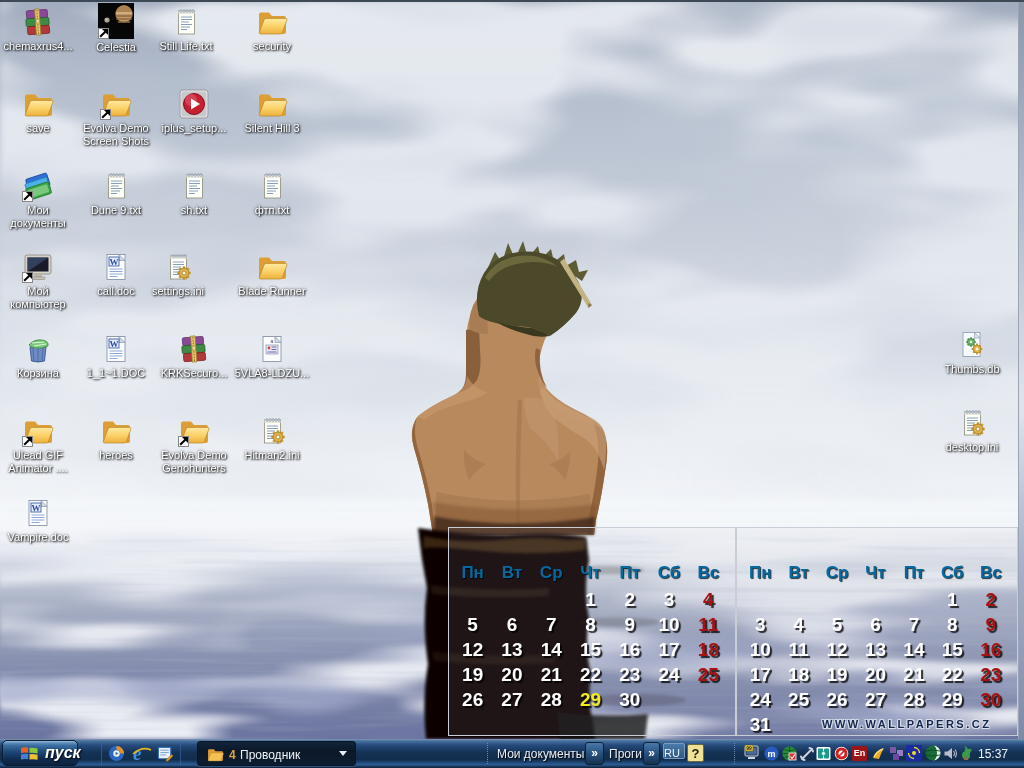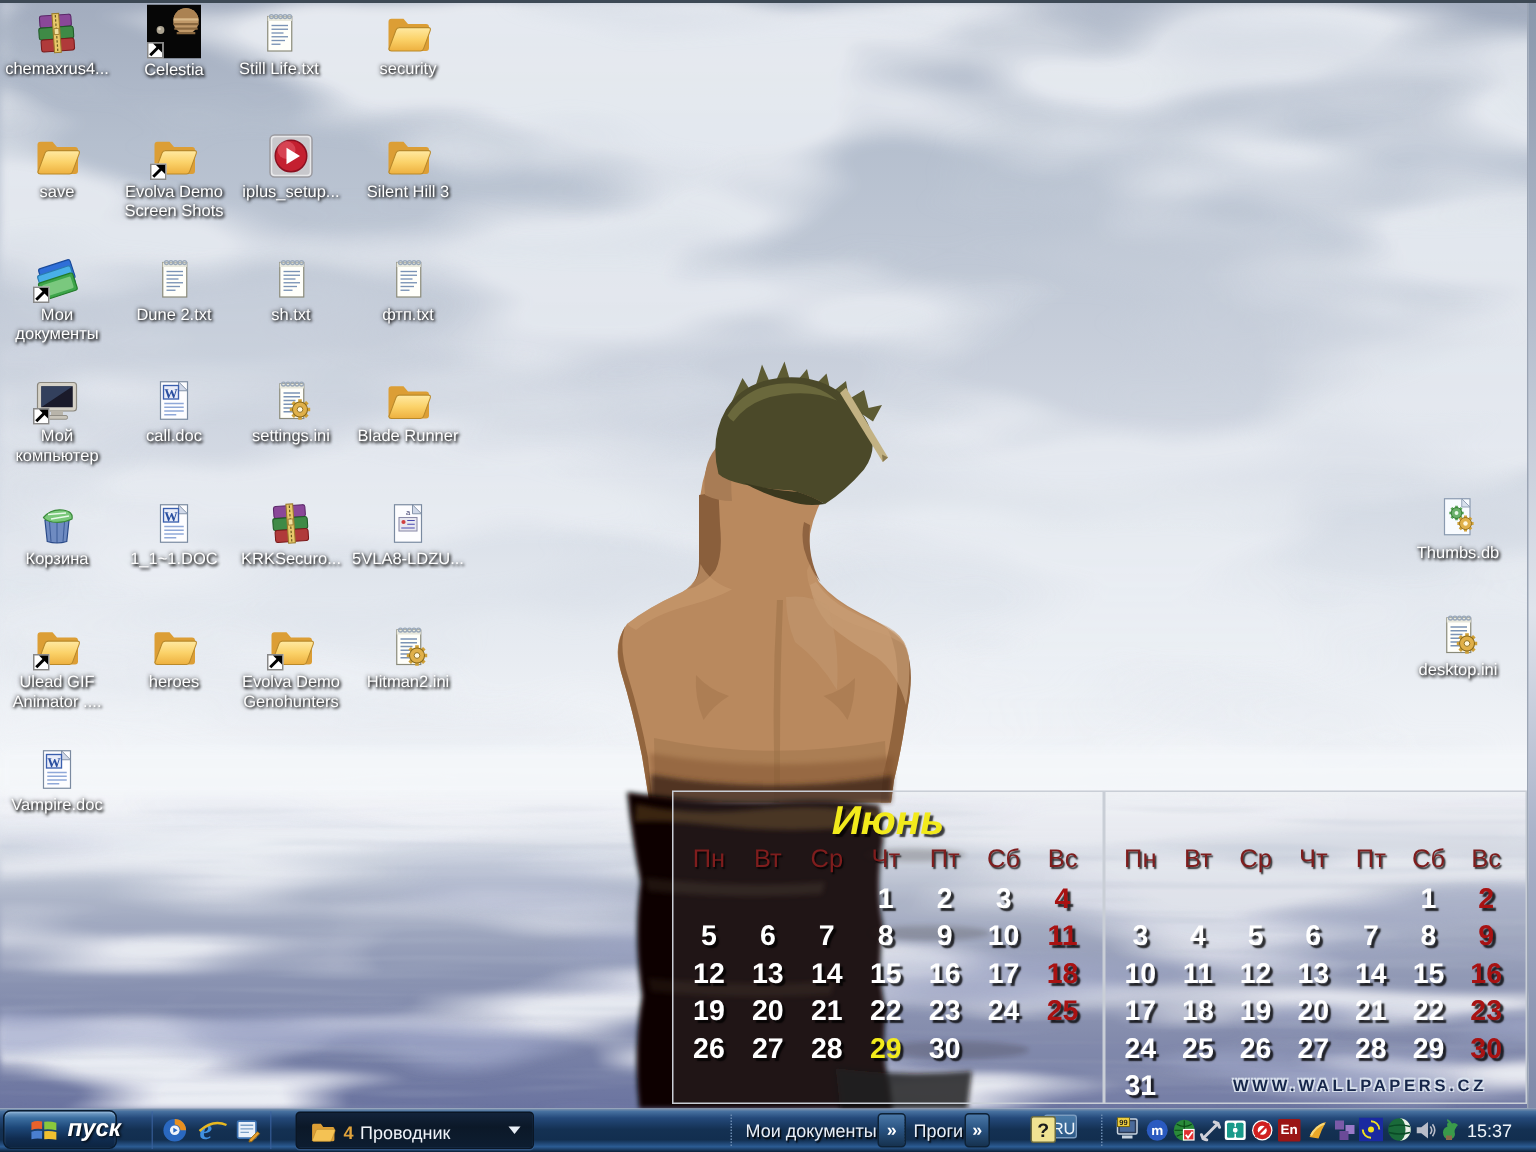--- a/index.html
+++ b/index.html
@@ -5,21 +5,21 @@
 #wall{position:absolute;left:0;top:0;width:1024px;height:739px}
 .icon{position:absolute;width:76px;text-align:center;color:#fff;font-size:11px;z-index:5}
 .ic{margin:0 auto;width:32px;height:32px;position:relative}
 .lbl{margin-top:2px;line-height:13px;text-shadow:1px 1px 2px #000,0 0 3px rgba(0,0,0,.8)}
 .sc{position:absolute;left:0;bottom:0;width:11px;height:11px;background:#fff;border:1px solid #888}
 .sc:before{content:"";position:absolute;left:0px;top:4px;width:8px;height:2px;background:#000;transform:rotate(-45deg)}
 .sc:after{content:"";position:absolute;right:0px;top:0px;width:0;height:0;border-top:6px solid #000;border-left:6px solid transparent}
 .cal{position:absolute;top:527px;height:209px;border:1px solid #c9ced6;background:rgba(202,208,218,0.10);z-index:6;color:#fff}
 .cal .ttl{text-align:center;margin-top:5px;font-size:27px;line-height:28px;font-weight:bold;font-style:italic;color:#f2ea1c;text-shadow:2px 2px 1px rgba(0,0,0,0.75)}
 .cal .grid{display:grid;position:absolute;left:4px;right:7px;top:34px;grid-template-columns:repeat(7,1fr);grid-auto-rows:25px;align-items:center;text-align:center}
-.cal .hd{font-size:17px;font-weight:normal;color:#7f1d1d;text-shadow:1px 1px 1px rgba(0,0,0,0.8);height:25px;line-height:22px}
+.cal .hd{font-size:17px;font-weight:bold;color:#0369a1;text-shadow:1px 1px 1px rgba(0,0,0,0.8);height:25px;line-height:22px}
 .cal .d{font-size:19px;font-weight:bold;text-shadow:2px 2px 1px rgba(0,0,0,0.8)}
 .cal .r{color:#a81212}
 .cal .y{color:#f2ea1c}
 #tb{position:absolute;left:0;top:739px;width:1024px;height:29px;z-index:10;background:linear-gradient(180deg,#8296af 0%,#46709f 7%,#24497a 22%,#143153 48%,#122e4f 72%,#2c5c94 88%,#0d2138 100%)}
 #topstrip{position:absolute;left:0;top:0;width:1024px;height:2px;background:#3d4955;z-index:5}
 #rstrip{position:absolute;left:1018px;top:0;width:6px;height:739px;z-index:4;border-left:1px solid #9aa4b4;background:linear-gradient(180deg,#8a97ab 0%,#b6bfce 30%,#dfe4ec 55%,#aab3c9 75%,#7e89a8 100%)}
 </style></head><body>
 <svg id="wall" viewBox="0 0 1024 739" preserveAspectRatio="none">
 <defs>
 <linearGradient id="sky" x1="0" y1="0" x2="0" y2="1">
@@ -332,21 +332,21 @@
 <div class="icon" style="left:0;top:170px">
     <div class="ic"><svg width="32" height="32">
         <use href="#smd"></use>
       </svg><div class="sc"></div></div>
     <div class="lbl">Мои<br>документы</div>
   </div>
 <div class="icon" style="left:78px;top:170px">
     <div class="ic"><svg width="32" height="32">
         <use href="#st"></use>
       </svg></div>
-    <div class="lbl">Dune 2.txt</div>
+    <div class="lbl">Dune 9.txt</div>
   </div>
 <div class="icon" style="left:156px;top:170px">
     <div class="ic"><svg width="32" height="32">
         <use href="#st"></use>
       </svg></div>
     <div class="lbl">sh.txt</div>
   </div>
 <div class="icon" style="left:234px;top:170px">
     <div class="ic"><svg width="32" height="32">
         <use href="#st"></use>
@@ -358,21 +358,21 @@
         <use href="#sc2"></use>
       </svg><div class="sc"></div></div>
     <div class="lbl">Мой<br>компьютер</div>
   </div>
 <div class="icon" style="left:78px;top:251px">
     <div class="ic"><svg width="32" height="32">
         <use href="#sw"></use>
       </svg></div>
     <div class="lbl">call.doc</div>
   </div>
-<div class="icon" style="left:156px;top:251px">
+<div class="icon" style="left:140px;top:251px">
     <div class="ic"><svg width="32" height="32">
         <use href="#st"></use>
       </svg><svg width="32" height="32" style="position:absolute;left:0;top:0">
         <use href="#sg"></use>
       </svg></div>
     <div class="lbl">settings.ini</div>
   </div>
 <div class="icon" style="left:234px;top:251px">
     <div class="ic"><svg width="32" height="32">
         <use href="#sf"></use>
@@ -444,21 +444,20 @@
 <div class="icon" style="left:934px;top:407px">
     <div class="ic"><svg width="32" height="32">
         <use href="#st"></use>
       </svg><svg width="32" height="32" style="position:absolute;left:0;top:0">
         <use href="#sg"></use>
       </svg></div>
     <div class="lbl">desktop.ini</div>
   </div>
 
 <div class="cal" style="left:448px;width:288px">
-<div class="ttl">Июнь</div>
 <div class="grid">
 <div class="hd">Пн</div>
       <div class="hd">Вт</div>
       <div class="hd">Ср</div>
       <div class="hd">Чт</div>
       <div class="hd">Пт</div>
       <div class="hd">Сб</div>
       <div class="hd">Вс</div>
 <div></div>
       <div></div>
@@ -579,21 +578,21 @@
 <span style="position:absolute;left:31px;top:6px;font-size:12px;color:#e0a33c;font-weight:bold">4</span>
 <span style="position:absolute;left:42px;top:6px;font-size:12px;color:#f0f4fa">Проводник</span>
 <span style="position:absolute;right:8px;top:9px;width:0;height:0;border-left:4px solid transparent;border-right:4px solid transparent;border-top:5px solid #e8eef6"></span>
 </div>
 <div style="position:absolute;left:487px;top:4px;width:2px;height:21px;border-left:1px dotted #6a8ab0"></div>
     <div style="position:absolute;left:602px;top:4px;width:2px;height:21px;border-left:1px dotted #6a8ab0"></div>
 <span style="position:absolute;left:497px;top:8px;font-size:12px;color:#e8eef6;text-shadow:1px 1px 1px #000">Мои документы</span>
 <div style="position:absolute;left:585px;top:3px;width:19px;height:23px;border-radius:3px;background:linear-gradient(180deg,#4a78a8 0%,#28517f 50%,#16324f 100%);border:1px solid #0e2236;color:#fff;font-size:12px;font-weight:bold;text-align:center;line-height:21px">»</div>
 <span style="position:absolute;left:609px;top:8px;font-size:12px;color:#e8eef6;text-shadow:1px 1px 1px #000">Проги</span>
 <div style="position:absolute;left:643px;top:3px;width:17px;height:23px;border-radius:3px;background:linear-gradient(180deg,#4a78a8 0%,#28517f 50%,#16324f 100%);border:1px solid #0e2236;color:#fff;font-size:12px;font-weight:bold;text-align:center;line-height:21px">»</div>
-<div style="position:absolute;left:696px;top:4px;width:22px;height:16px;border-radius:2px;background:linear-gradient(180deg,#4a7aa8 0%,#2d5a88 100%);border:1px solid #7a9cc0;color:#eef4fa;font-size:11px;text-align:right;line-height:19px">RU</div>
+<div style="position:absolute;left:663px;top:4px;width:22px;height:16px;border-radius:2px;background:linear-gradient(180deg,#4a7aa8 0%,#2d5a88 100%);border:1px solid #7a9cc0;color:#eef4fa;font-size:11px;text-align:left;line-height:19px">RU</div>
 <div style="position:absolute;left:687px;top:5px;width:17px;height:18px;background:#f0e292;border:1px solid #6a6a40;border-radius:2px;color:#1a1a1a;font-size:13px;font-weight:bold;text-align:center;line-height:17px">?</div>
 <div style="position:absolute;left:734px;top:4px;width:2px;height:21px;border-left:1px dotted #6a8ab0"></div>
 <svg width="17" height="16" style="position:absolute;left:744px;top:6px" viewBox="0 0 17 16">
       <rect x="1" y="1" width="13" height="10" rx="1" fill="#2a3a55" stroke="#c8d4e0" stroke-width="1"></rect>
       <rect x="2.5" y="2.5" width="10" height="7" fill="#4a6a9a"></rect>
       <rect x="4" y="12" width="7" height="2" fill="#c8d4e0"></rect>
       <rect x="1" y="0" width="8" height="6" fill="#f0d040" stroke="#7a6a10" stroke-width="0.7"></rect>
       <text x="5" y="5" font-size="5" font-weight="bold" fill="#1a1a1a" text-anchor="middle">99</text>
     </svg>
 <svg width="15" height="15" style="position:absolute;left:764px;top:7px" viewBox="0 0 15 15">

